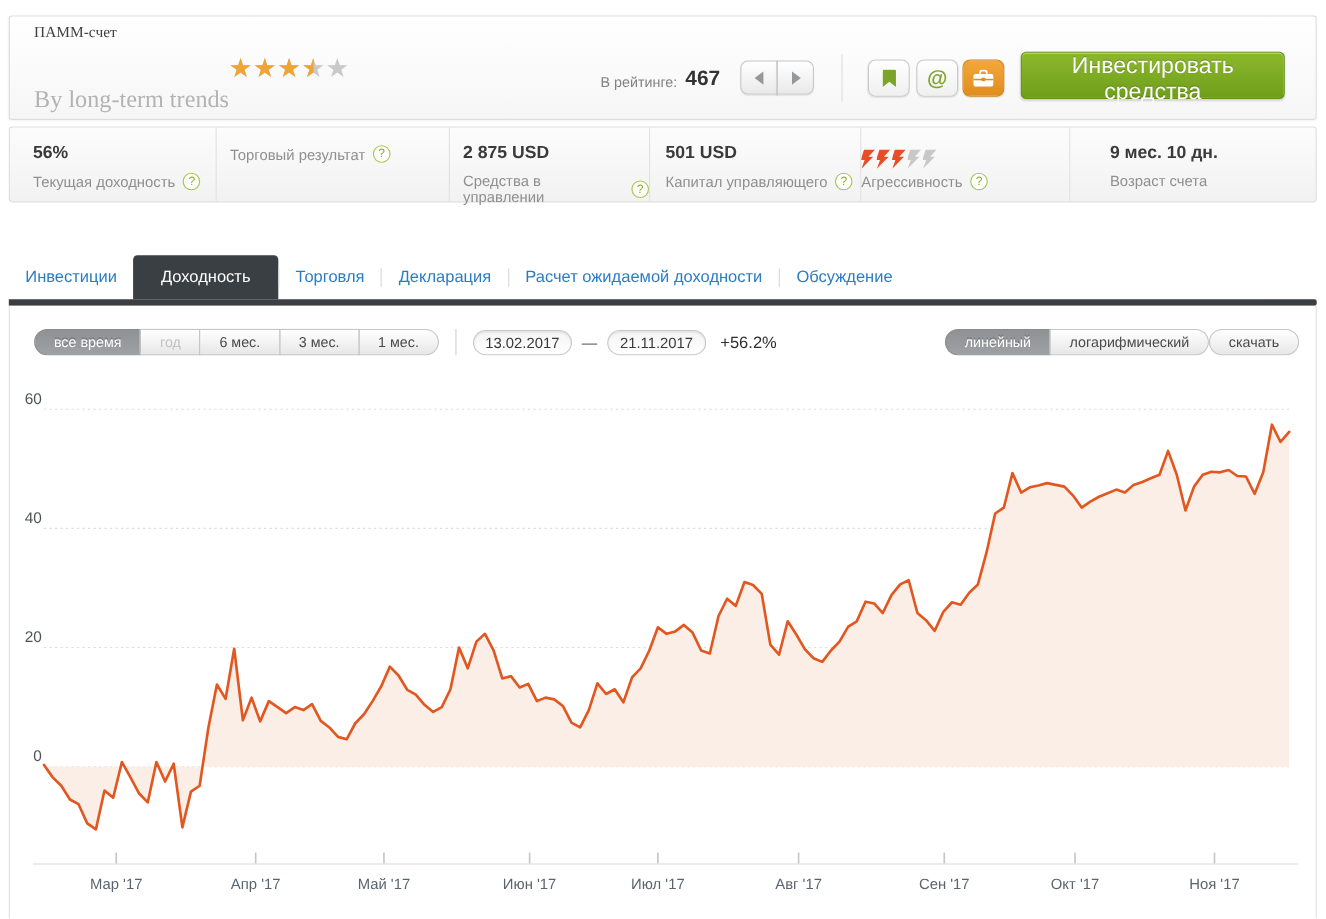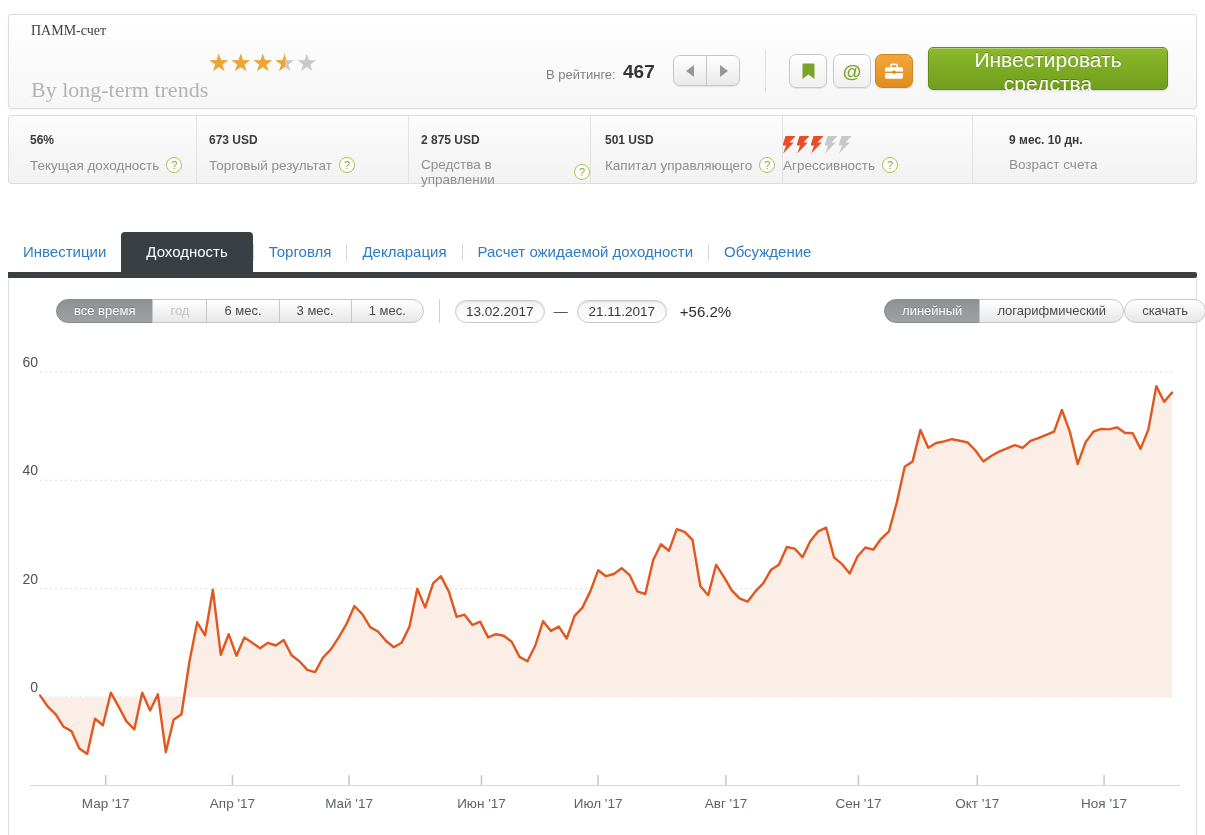--- a/index.html
+++ b/index.html
@@ -38,39 +38,39 @@
   .cta { position:absolute; left:919px; top:32px; width:240px; height:43px; border:1px solid #5f8e14;
     border-radius:5px; background:linear-gradient(#8cb82b,#6f9e1c); color:#fff; font-size:21px;
     font-family:"Liberation Sans",sans-serif; text-shadow:0 -1px 0 rgba(0,0,0,.25); cursor:pointer;
     box-shadow:inset 0 1px 0 rgba(255,255,255,.35), 0 1px 2px rgba(0,0,0,.15); }
 
   
   .stats-card { left:8px; top:115px; width:1189px; height:69px;
     background:linear-gradient(#fcfcfc,#f2f2f2); display:flex; }
   .stat { padding-top:13px; height:100%; }
   .stat + .stat { border-left:1px solid #e2e2e2; }
-  .stat-value { font-size:12px; font-weight:bold; color:#3a3a3a; height:25px; line-height:22px; }
+  .stat-value { font-size:16px; font-weight:bold; color:#3a3a3a; height:25px; line-height:22px; }
   .stat-label { margin-top:3px; font-size:13.5px; color:#8f8f8f; display:flex; align-items:center; }
   .help { display:inline-flex; align-items:center; justify-content:center; width:16px; height:16px;
     border:1px solid #a6c74c; border-radius:50%; color:#85ad2d; font-size:11px; margin-left:7px;
     background:#fff; cursor:pointer; flex:none; }
   .bolts { display:flex; align-items:flex-end; height:25px; gap:1px; }
 
   
   .tabs { position:absolute; left:8px; top:232px; height:40px; display:flex; align-items:center; }
   .tab { font-size:15px; color:#2c7cc4; padding:0 15px; height:40px; line-height:40px; cursor:pointer; white-space:nowrap; }
   .tab.active { background:#3a3f44; color:#fff; border-radius:4px 4px 0 0; padding:0 25px; cursor:default; }
   .tab-sep { width:1px; height:17px; background:#d8d8d8; }
   .tab-underline { position:absolute; left:8px; top:272px; width:1189px; height:6px; background:#3a3f44;
     border-radius:0 2px 2px 0; }
 
   
   .main-card { position:absolute; left:8px; top:278px; width:1189px; height:557px;
     border-left:1px solid #e0e0e0; border-right:1px solid #e0e0e0; background:#fff; }
-  .controls { position:absolute; left:22px; top:21px; width:1150px; display:flex; align-items:center;margin-left:25px; }
+  .controls { position:absolute; left:22px; top:21px; width:1150px; display:flex; align-items:center; }
   .seg { display:flex; }
   .btn { padding:0 17px; height:24px; line-height:22px; font-size:13px; color:#4a4a4a;
     background:linear-gradient(#fff,#e7e7e7); border:1px solid #c6c6c6; cursor:pointer;
     white-space:nowrap; text-align:center; }
   .seg .btn + .btn { margin-left:-1px; }
   .seg .btn:first-child { border-radius:12px 0 0 12px; }
   .seg .btn:last-child { border-radius:0 12px 12px 0; }
   .btn.active { background:linear-gradient(#8f9294,#9ea1a3); color:#fff; border-color:#898c8e;
     text-shadow:0 -1px 0 rgba(0,0,0,.2); cursor:default; }
   .btn.disabled { color:#c3c3c3; cursor:default; }
@@ -128,21 +128,20 @@
 
   <div class="card stats-card" id="statsBar">
       <div class="stat" style="width: 187px; padding-left: 21px;">
         <div class="stat-value">56%</div>
         <div class="stat-label">
           <span>Текущая доходность</span>
           <span class="help">?</span>
         </div>
       </div>
       <div class="stat" style="width: 212px; padding-left: 12px;">
-        <div class="stat-value">673 USD</div>
         <div class="stat-label">
           <span>Торговый результат</span>
           <span class="help">?</span>
         </div>
       </div>
       <div class="stat" style="width: 182px; padding-left: 12px;">
         <div class="stat-value">2 875 USD</div>
         <div class="stat-label">
           <span>Средства в управлении</span>
           <span class="help">?</span>

